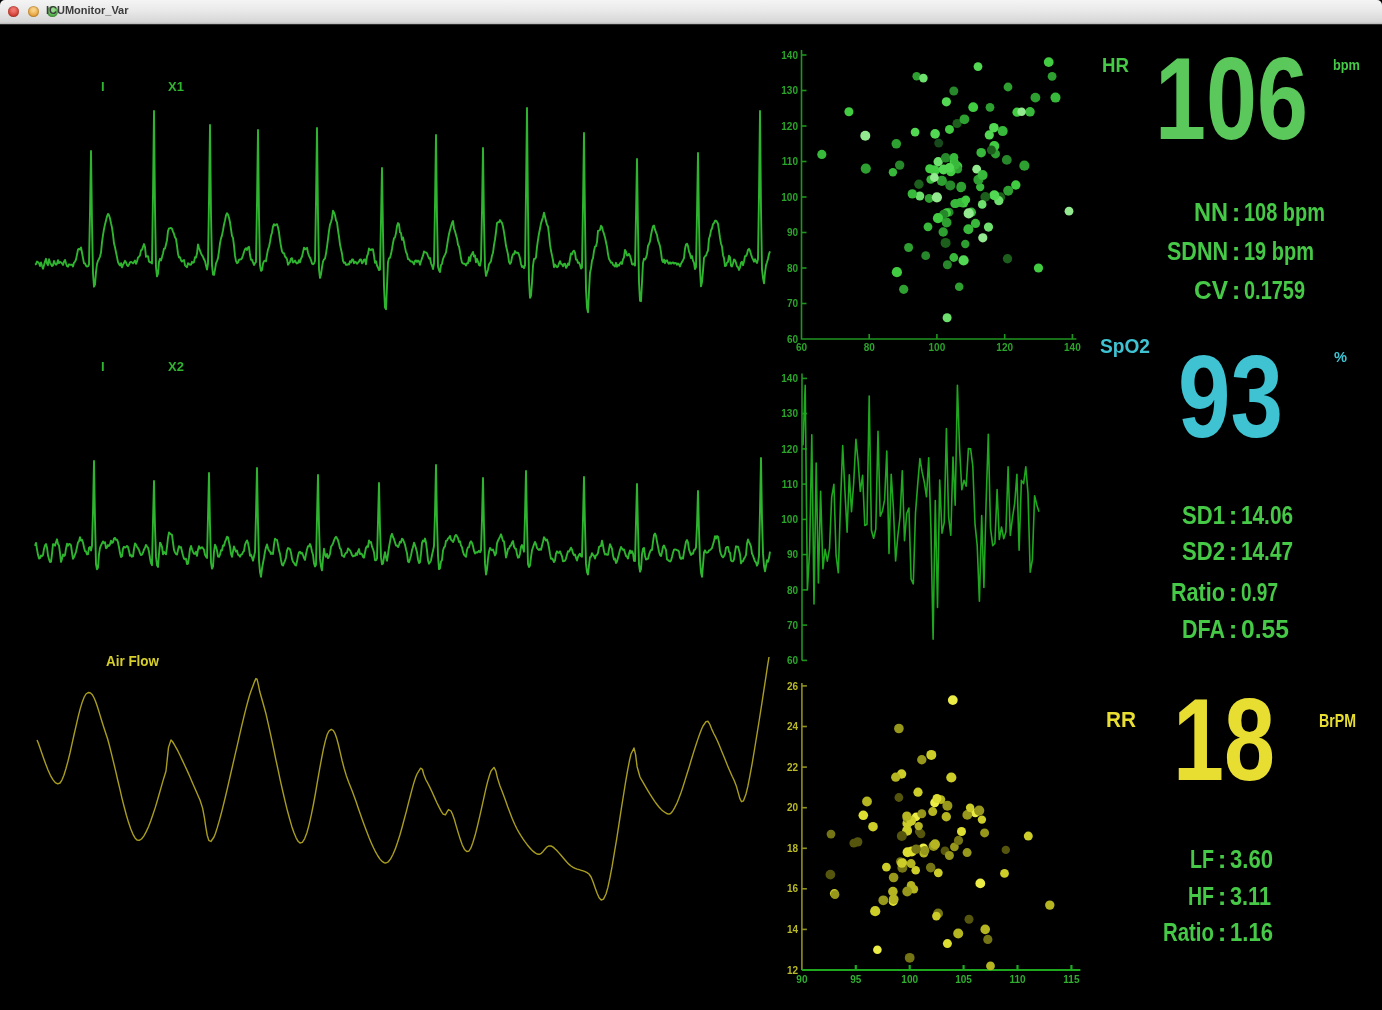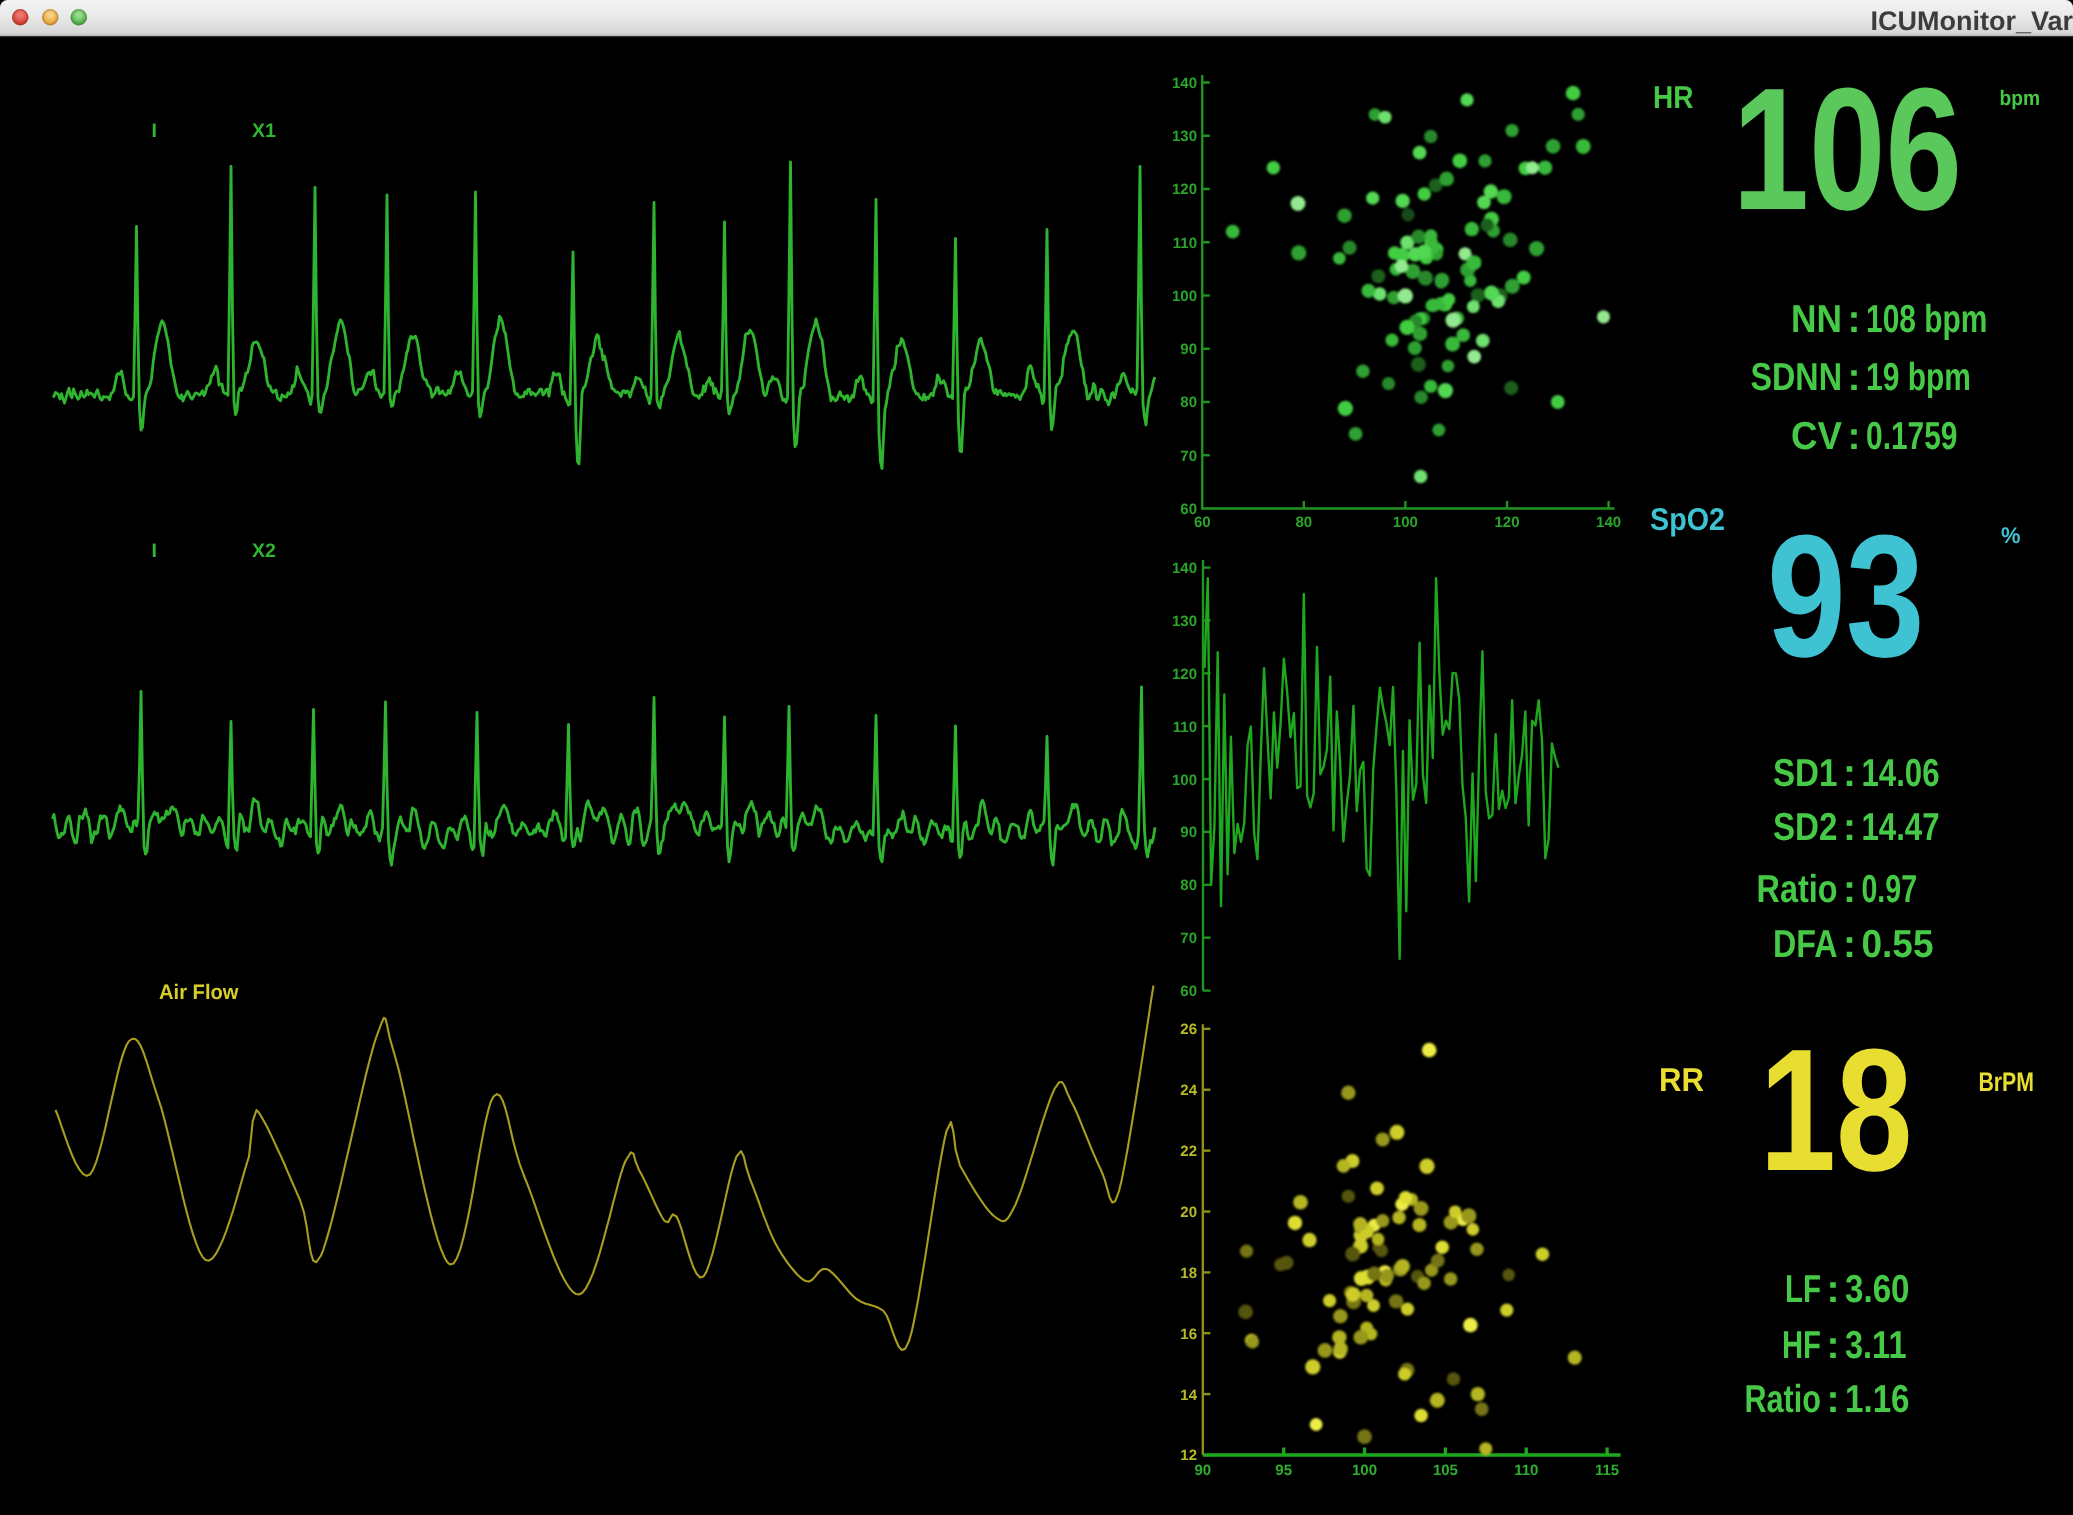--- a/index.html
+++ b/index.html
@@ -4,22 +4,22 @@
 <style>
 html,body { margin:0; padding:0; background:#000; width:1382px; height:1010px; overflow:hidden; }
 * { font-family: "Liberation Sans", sans-serif; }
 #titlebar {
   position:absolute; left:0; top:0; width:1382px; height:24px;
   background: linear-gradient(#f4f4f4, #e9e9e9 45%, #d6d6d6 92%, #b5b5b5);
   border-bottom: 1px solid #2e2e2e;
   border-radius: 5px 5px 0 0;
 }
 #title {
-  position:absolute; left:0; right:0; top:4px; text-align:right;
-  font-size:18px; font-weight:bold; color:#3c3c3c;margin-left:46px;
+  position:absolute; left:0; right:0; top:4px; text-align:left;
+  font-size:11px; font-weight:bold; color:#3c3c3c;margin-left:46px;
 }
 .tl { position:absolute; top:6px; width:11px; height:11px; border-radius:50%; box-shadow: inset 0 0 1px 1px rgba(70,60,40,0.25); }
 #main { position:absolute; left:0; top:25px; }
 </style>
 </head>
 <body>
 <div id="titlebar">
   <div class="tl" style="left:8px;  background:radial-gradient(circle at 50% 35%, #ef766f 15%, #d23c32 65%, #a5261e);"></div>
   <div class="tl" style="left:28px; background:radial-gradient(circle at 50% 35%, #f8d187 15%, #e7a238 65%, #bd7d18);"></div>
   <div class="tl" style="left:47px; background:radial-gradient(circle at 50% 35%, #96dc8d 15%, #4cae48 65%, #2f8b33);"></div>

